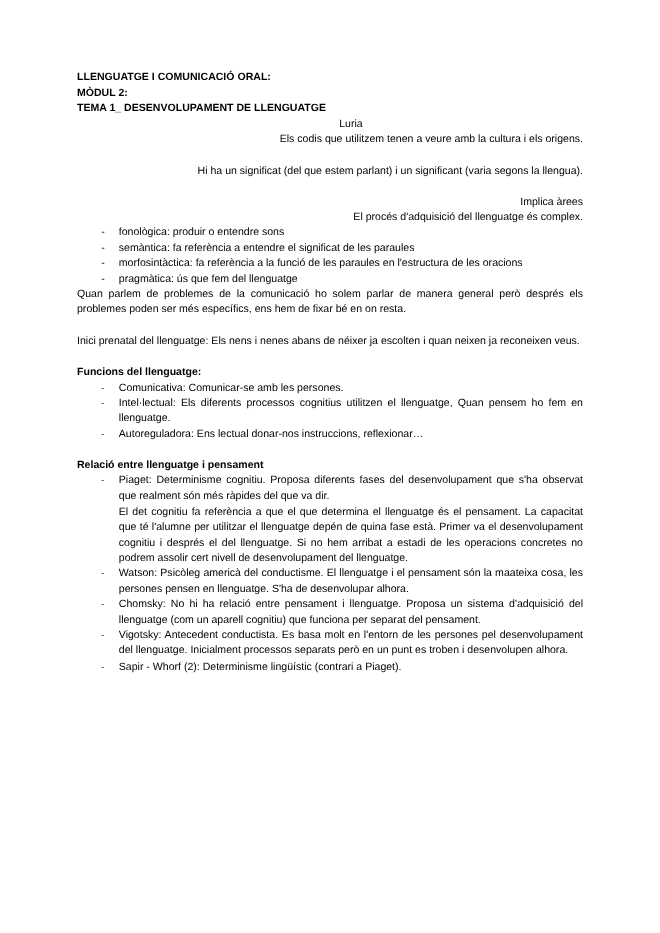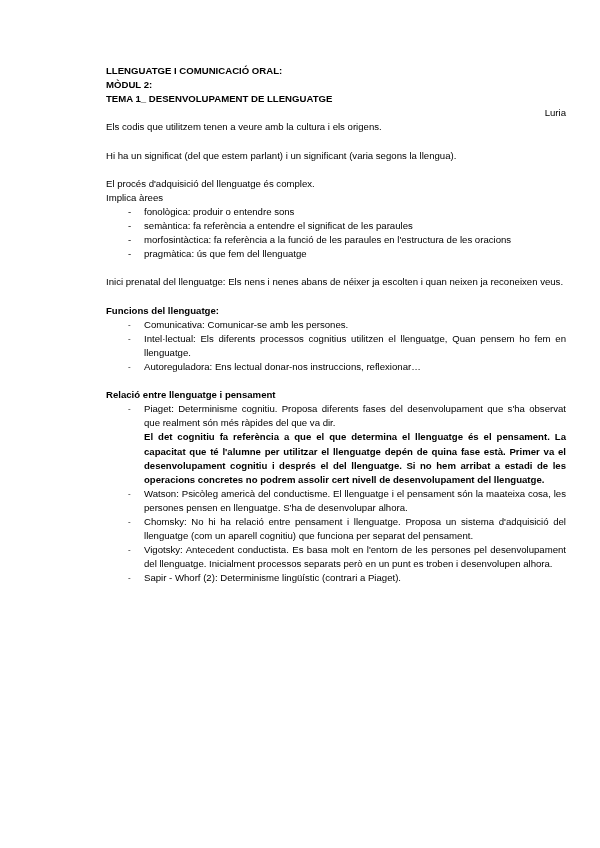--- a/index.html
+++ b/index.html
@@ -18,39 +18,38 @@
   .doc-body {
     position: absolute;
     left: 70px;
     top: 64px;
     width: 460px;
     font-family: "Liberation Sans", sans-serif;
     font-size: 9.6px;
     line-height: 14.1px;
     color: #000000;
     text-align: justify;
-    margin-left: 36px;
     -webkit-font-smoothing: none;
   }
   .heading {
     font-weight: bold;
     text-align: left;
     white-space: pre;
   }
   .para {
     text-align: justify;
   }
   .para-left {
-    text-align: left;
+    text-align: right;
   }
   .spacer {
     height: 14.1px;
   }
   .indent-luria {
-    text-align: right;
+    text-align: center;
     padding-left: 38px;
   }
   .bullet-list {
     margin: 0;
     padding: 0;
     list-style: none;
   }
   .bullet-item {
     position: relative;
     padding-left: 38px;
@@ -64,21 +63,20 @@
   }
   .bullet-item .dash-sm {
     position: absolute;
     left: 22px;
     top: 0;
     font-size: 8px;
   }
   .sub-para {
     padding-left: 38px;
     text-align: justify;
-    font-weight: bold;
   }
   .lbl {
     font-weight: normal;
   }
 </style>
 </head>
 <body>
 
 <div class="page">
   <div class="doc-body">
@@ -89,42 +87,43 @@
 
     <div class="indent-luria">Luria</div>
     <div class="para-left">Els codis que utilitzem tenen a veure amb la cultura i els origens.</div>
 
     <div class="spacer"></div>
 
     <div class="para-left">Hi ha un significat (del que estem parlant)  i un significant (varia segons la llengua).</div>
 
     <div class="spacer"></div>
 
+    <div class="para-left">Implica àrees</div>
     <div class="para-left">El procés d'adquisició del llenguatge és complex.</div>
-    <div class="para-left">Implica àrees</div>
 
     <ul class="bullet-list">
       <li class="bullet-item">
         <span class="dash">-</span>
         <span>fonològica: produir o entendre sons</span>
       </li>
       <li class="bullet-item">
         <span class="dash">-</span>
         <span>semàntica: fa referència a entendre el significat de les paraules</span>
       </li>
       <li class="bullet-item">
         <span class="dash">-</span>
         <span>morfosintàctica: fa referència a la funció de les paraules en l'estructura de les oracions</span>
       </li>
       <li class="bullet-item">
         <span class="dash">-</span>
         <span>pragmàtica: ús que fem del llenguatge</span>
       </li>
     </ul>
 
+    <div class="para">Quan parlem de problemes de la comunicació ho solem parlar de manera general però després els problemes poden ser més específics, ens hem de fixar bé en on resta.</div>
 
     <div class="spacer"></div>
 
     <div class="para">Inici prenatal del llenguatge: Els nens i nenes abans de néixer ja escolten i quan neixen ja reconeixen veus.</div>
 
     <div class="spacer"></div>
 
     <div class="heading">Funcions del llenguatge:</div>
 
     <ul class="bullet-list">

